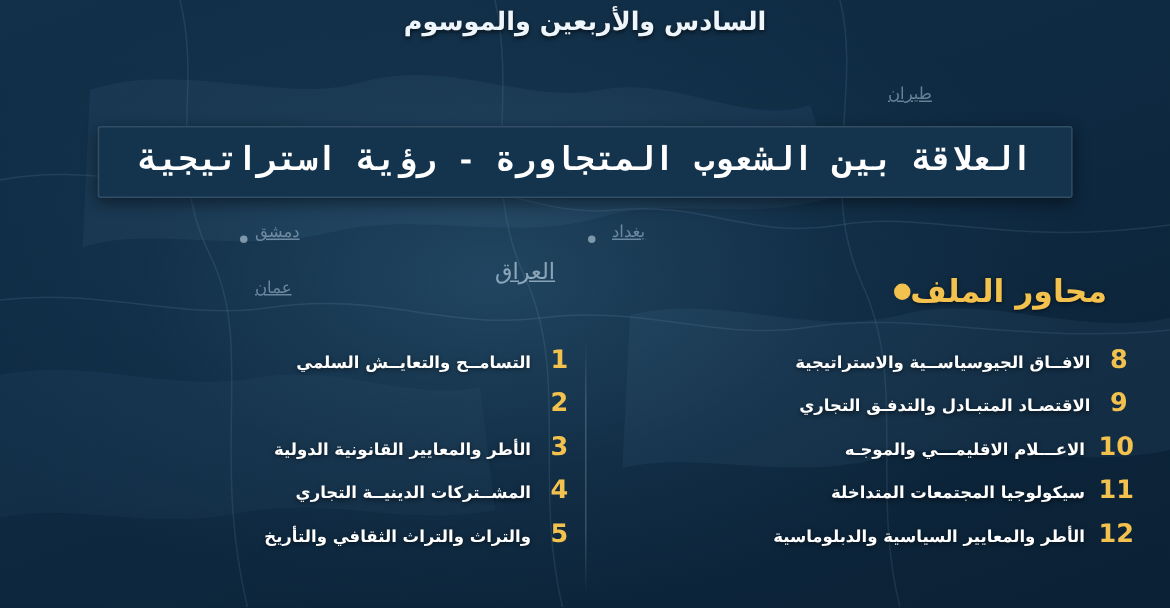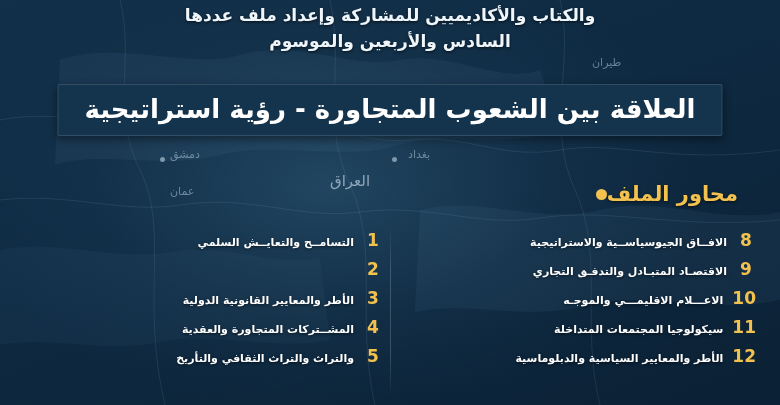--- a/index.html
+++ b/index.html
@@ -33,20 +33,21 @@
   }
   .map-layer svg { width: 100%; height: 100%; display: block; }
 
   .map-label {
     position: absolute;
     color: rgba(190, 214, 232, 0.5);
     font-size: 11px;
     letter-spacing: 0.5px;
     pointer-events: none;
     white-space: nowrap;
+    text-decoration: underline;
   }
   .map-label.big { font-size: 15px; color: rgba(205,225,240,0.62); }
   .map-dot {
     position: absolute;
     width: 5px; height: 5px;
     border-radius: 50%;
     background: rgba(205,225,240,0.55);
   }
 
   
@@ -72,24 +73,25 @@
     left: 50%;
     transform: translateX(-50%);
     background: #14344e;
     border: 1px solid rgba(255,255,255,0.13);
     box-shadow: 0 3px 10px rgba(0,0,0,0.45);
     padding: 9px 26px 11px 26px;
     border-radius: 2px;
   }
   .title-plate .title {
     color: #ffffff;
-    font-size: 26px;
+    font-size: 22px;
     font-weight: bold;
     white-space: nowrap;
     letter-spacing: 0px;
+    font-family: Liberation Mono, monospace;
   }
 
   
   .section-head {
     position: absolute;
     top: 182px;
     right: 42px;
     display: flex;
     align-items: center;
     gap: 0;
@@ -181,21 +183,20 @@
 
   <div class="map-label big" style="left:330px; top:172px;">العراق</div>
   <div class="map-label" style="left:408px; top:148px;">بغداد</div>
   <div class="map-dot" style="left:392px; top:157px;"></div>
   <div class="map-label" style="left:170px; top:148px;">دمشق</div>
   <div class="map-dot" style="left:160px; top:157px;"></div>
   <div class="map-label" style="left:170px; top:185px;">عمان</div>
   <div class="map-label" style="left:592px; top:56px;">طيران</div>
 
   <div class="top-text">
-    <div>والكتاب والأكاديميين للمشاركة وإعداد ملف عددها</div>
     <div>السادس والأربعين والموسوم</div>
   </div>
 
   <div class="title-plate">
     <div class="title">العلاقة بين الشعوب المتجاورة - رؤية استراتيجية</div>
   </div>
 
   <div class="section-head">
     <span class="label">محاور الملف</span>
     <span class="bullet"></span>
@@ -235,21 +236,21 @@
       </div>
       <div class="item">
         <span class="num">2</span>
       </div>
       <div class="item">
         <span class="num">3</span>
         <span class="txt">الأطر والمعايير القانونية الدولية</span>
       </div>
       <div class="item">
         <span class="num">4</span>
-        <span class="txt">المشــتركات المتجاورة والعقدية</span>
+        <span class="txt">المشــتركات الدينيــة التجاري</span>
       </div>
       <div class="item">
         <span class="num">5</span>
         <span class="txt">والتراث والتراث الثقافي والتأريخ</span>
       </div>
     </div>
 
   </div>
 
 </div>

